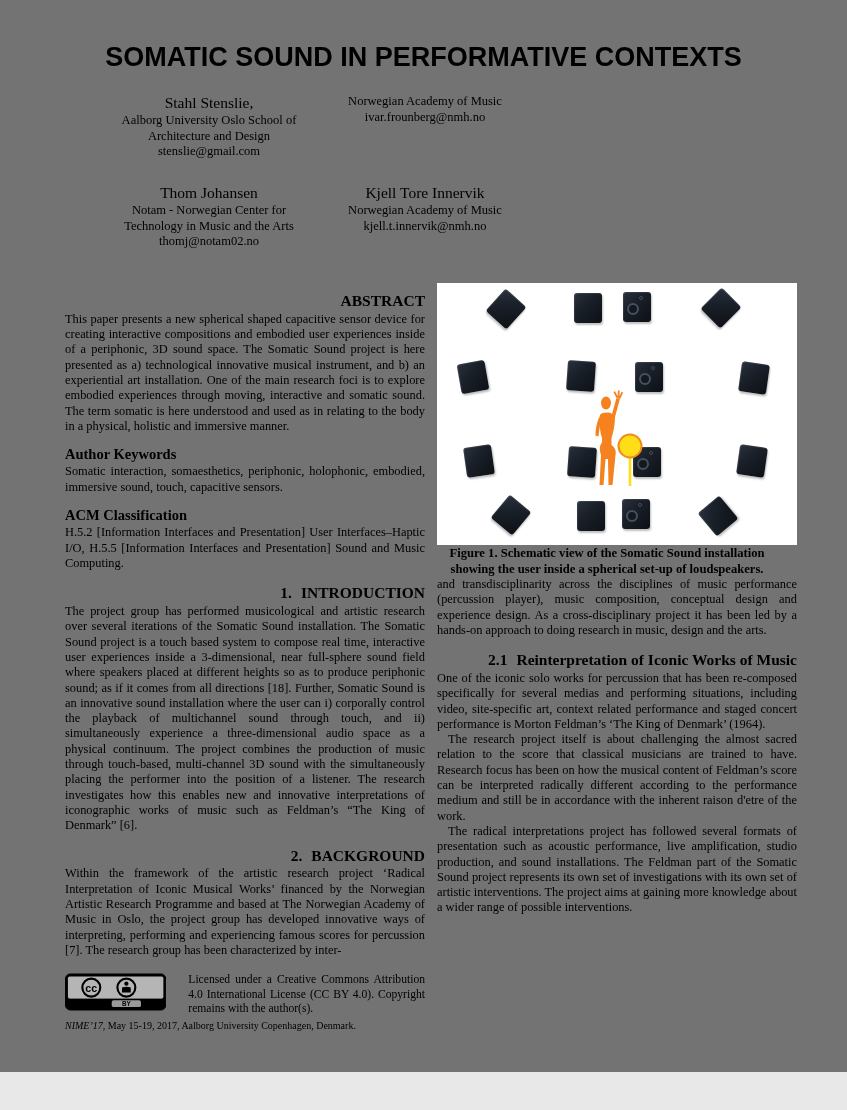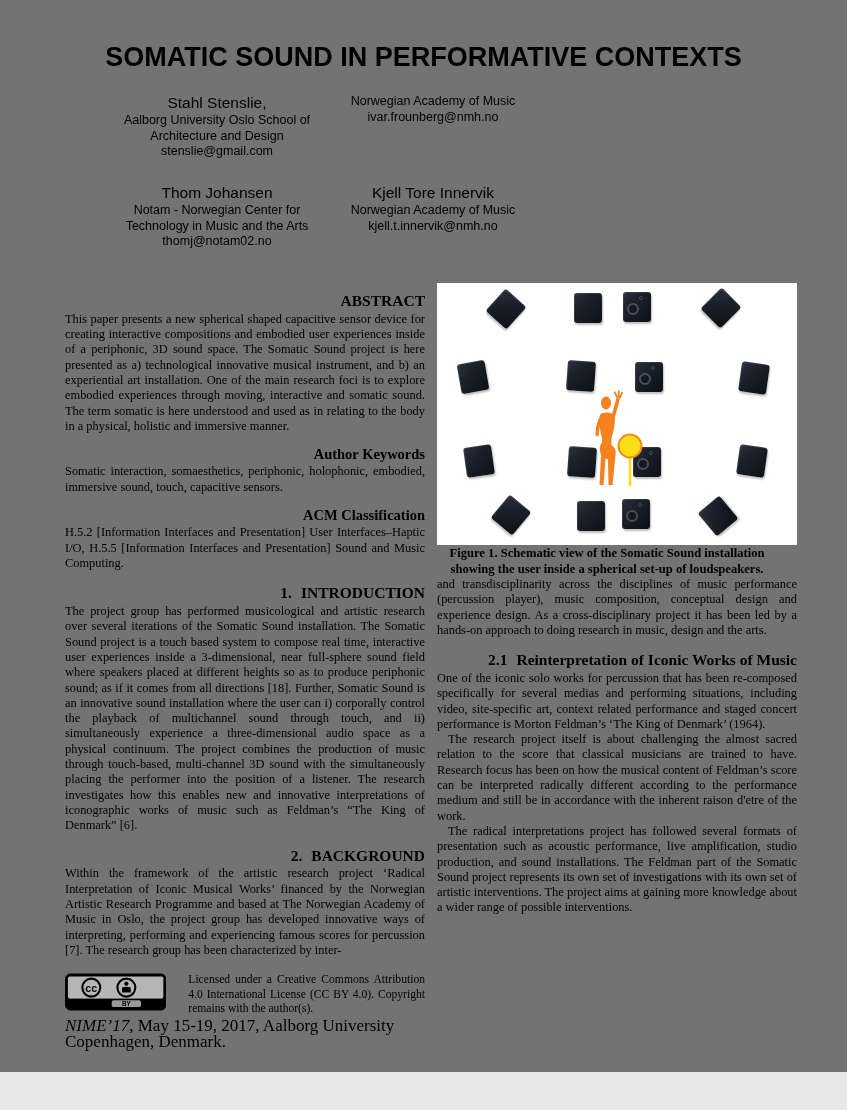--- a/index.html
+++ b/index.html
@@ -9,41 +9,41 @@
     background:#737373; overflow:hidden;
     font-family:"Liberation Serif", serif; color:#000;
   }
   
   .title {
     position:absolute; top:42px; left:0; width:100%;
     text-align:center; font-family:"Liberation Sans", sans-serif;
     font-weight:bold; font-size:27px; letter-spacing:0px;
   }
   .authors {
-    position:absolute; top:94px; left:112px;
+    position:absolute; top:94px; left:104px;
     display:grid; grid-template-columns:210px 210px; column-gap:6px; row-gap:24px;
-    font-family:Liberation Sans, sans-serif; text-align:center;
+    font-family:Liberation Serif, serif; text-align:center;
   }
   .author-name { font-size:15.5px; margin-bottom:1px; }
   .author-affil, .author-email { font-size:12.5px; line-height:1.25; }
   
   .cols { position:absolute; top:290px; left:65px; display:flex; gap:12px; }
   .col { width:360px; font-size:12.4px; line-height:15.3px; text-align:justify; }
   h2.sec {
     font-size:15.5px; font-weight:bold; margin:13px 0 2px 0; text-align:right; line-height:1.15;
   }
   h2.sec:first-child { margin-top:2px; }
-  h3.subsec { font-size:14.5px; font-weight:bold; margin:13px 0 2px 0; text-align:right; }
+  h3.subsec { font-size:14.5px; font-weight:bold; margin:13px 0 2px 0; text-align:left; }
   .sec-num { display:inline-block; margin-right:9px; }
   .col p { margin:0; }
   p.indented { text-indent:11px; }
   
   .license { margin-top:15px; display:flex; gap:22px; align-items:flex-start; text-align:left;}
   .license-text { font-size:11.6px; line-height:14.4px; width:243px; text-align:justify; }
-  .nime-line { font-size:17px; margin-top:2px; text-align:left; }
+  .nime-line { font-size:10px; margin-top:2px; text-align:left; }
   .nime-line .ital { font-style:italic; }
   
   .fig-canvas { position:relative; width:360px; height:262px; margin-top:-7px; background:#fff; }
   .speaker {
     position:absolute; width:28px; height:30px; border-radius:3px;
     background:linear-gradient(135deg,#2a313d 0%, #1a2029 40%, #0d1116 100%);
     box-shadow: inset 1px 1px 1px rgba(255,255,255,0.10), 1px 2px 2px rgba(0,0,0,0.25);
   }
   .speaker .cone-big {
     position:absolute; left:4px; top:11px; width:12px; height:12px; border-radius:50%;

